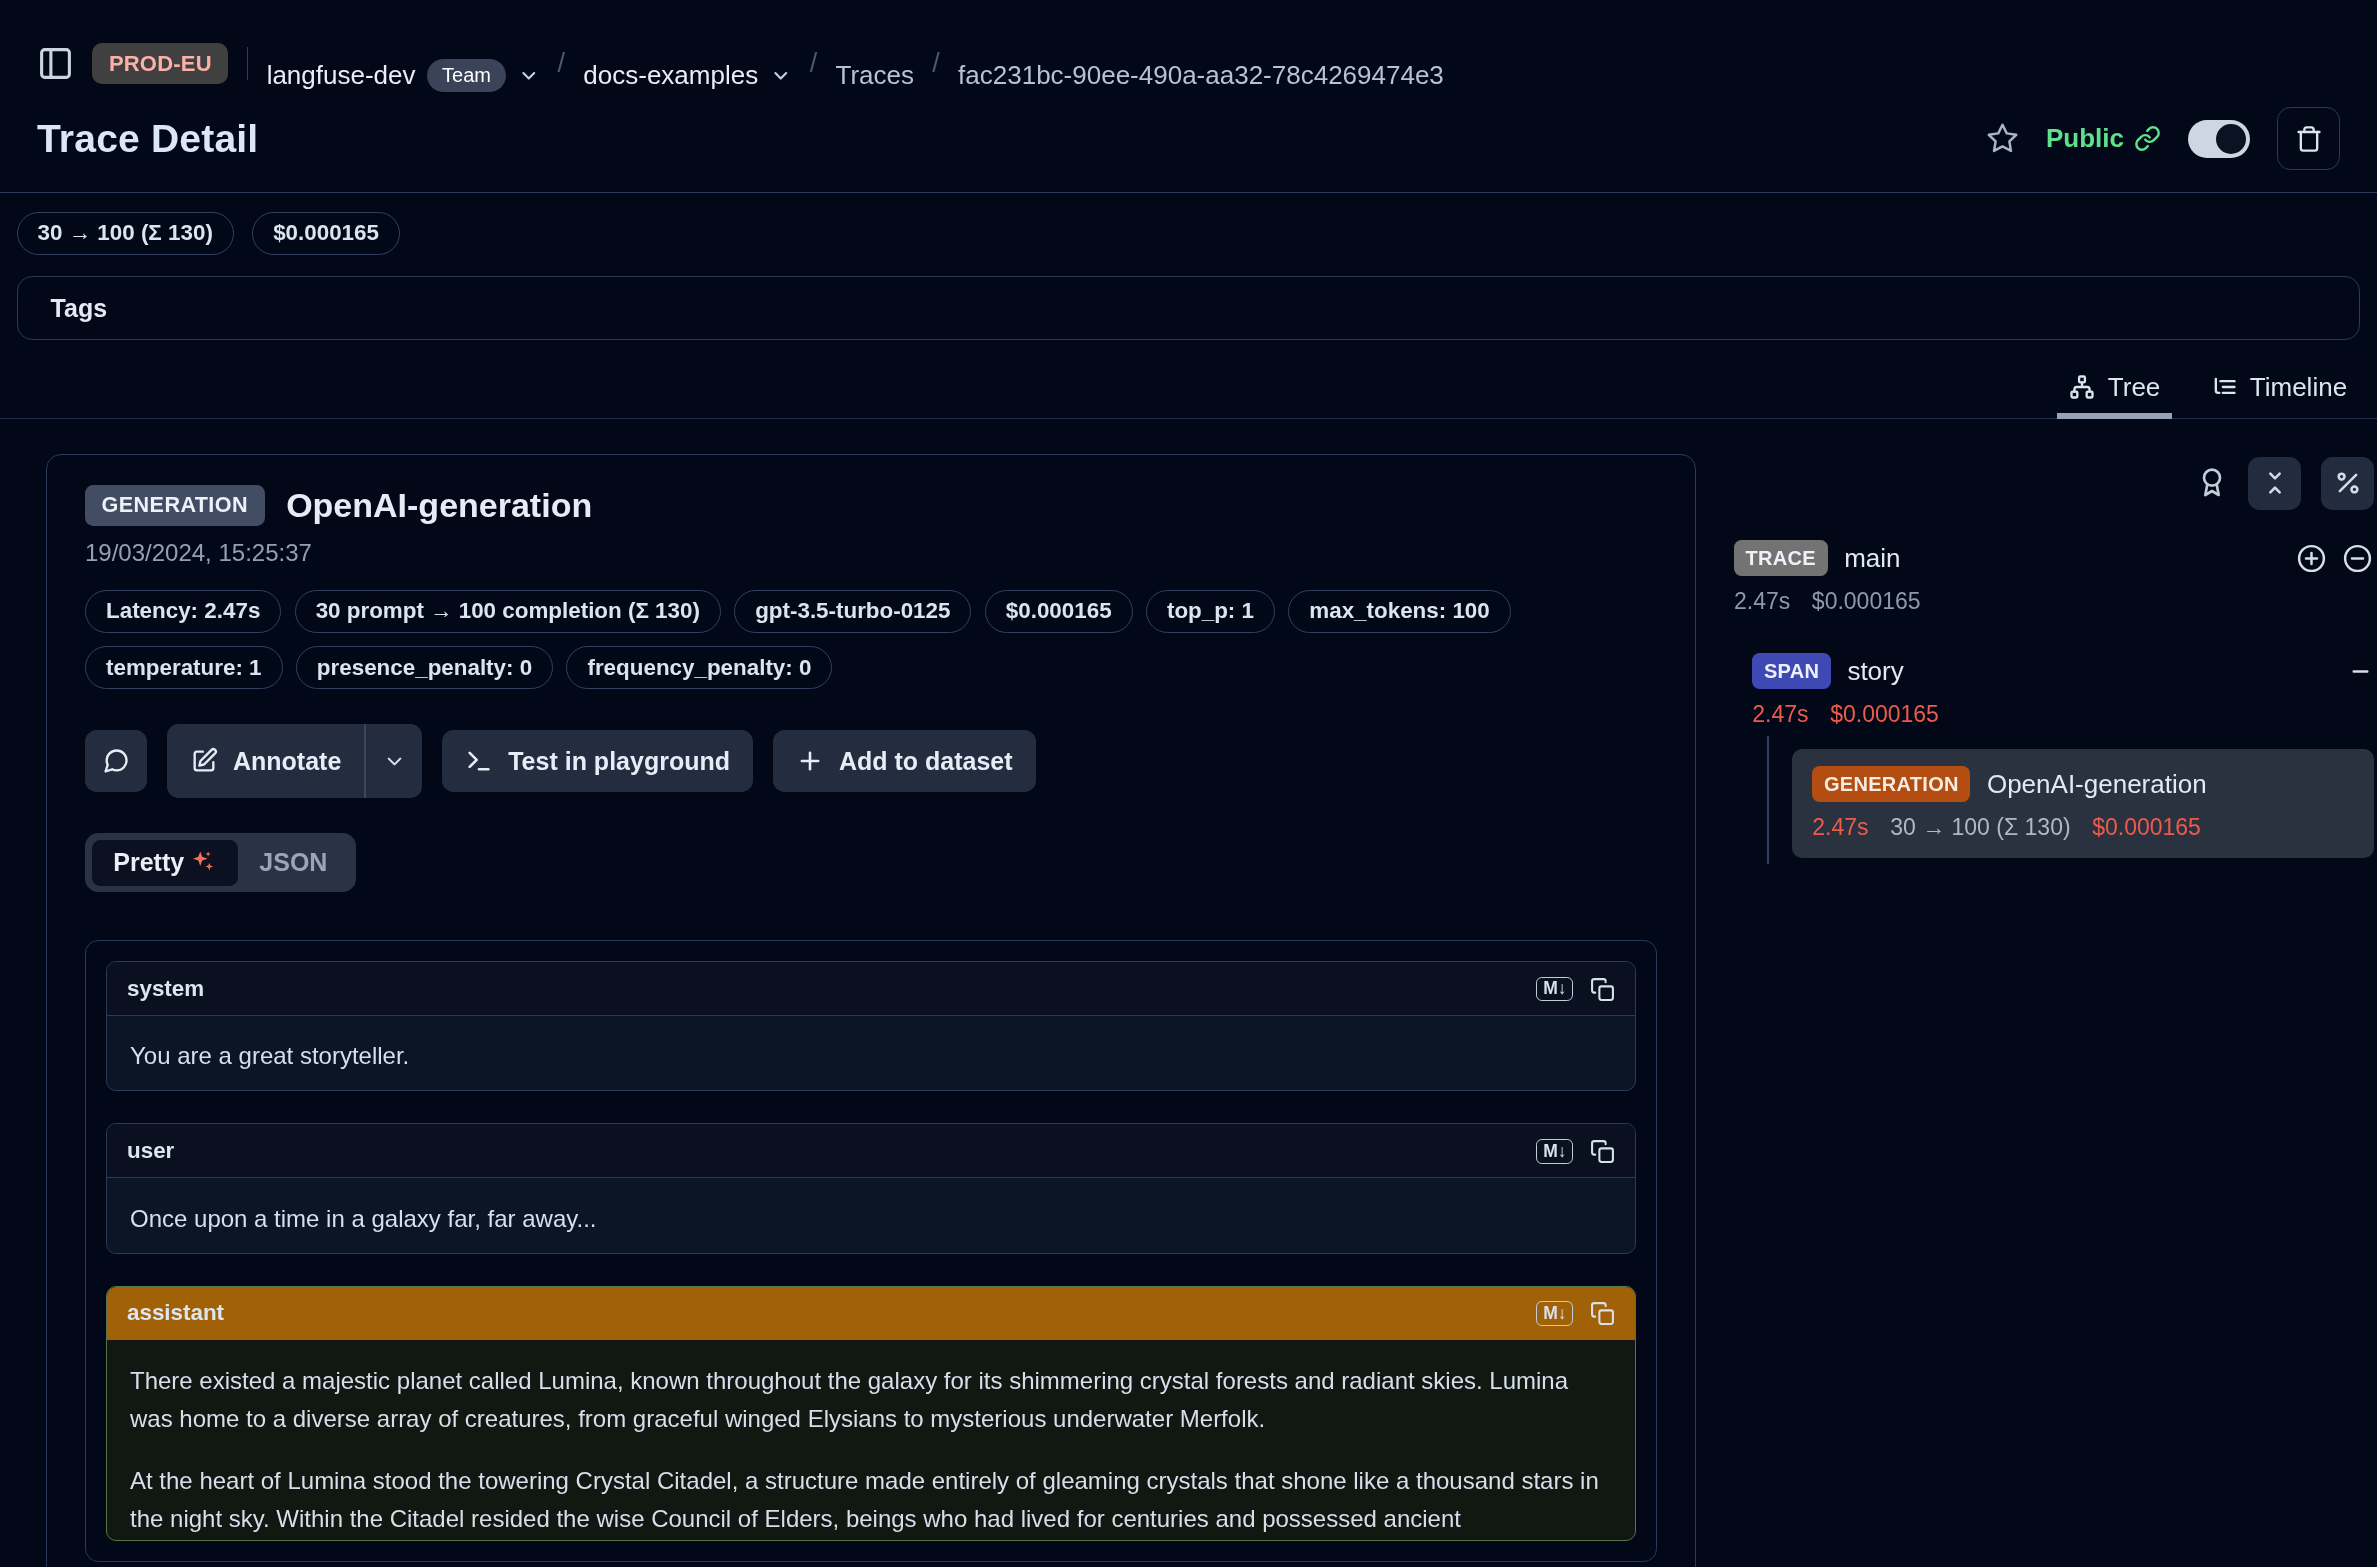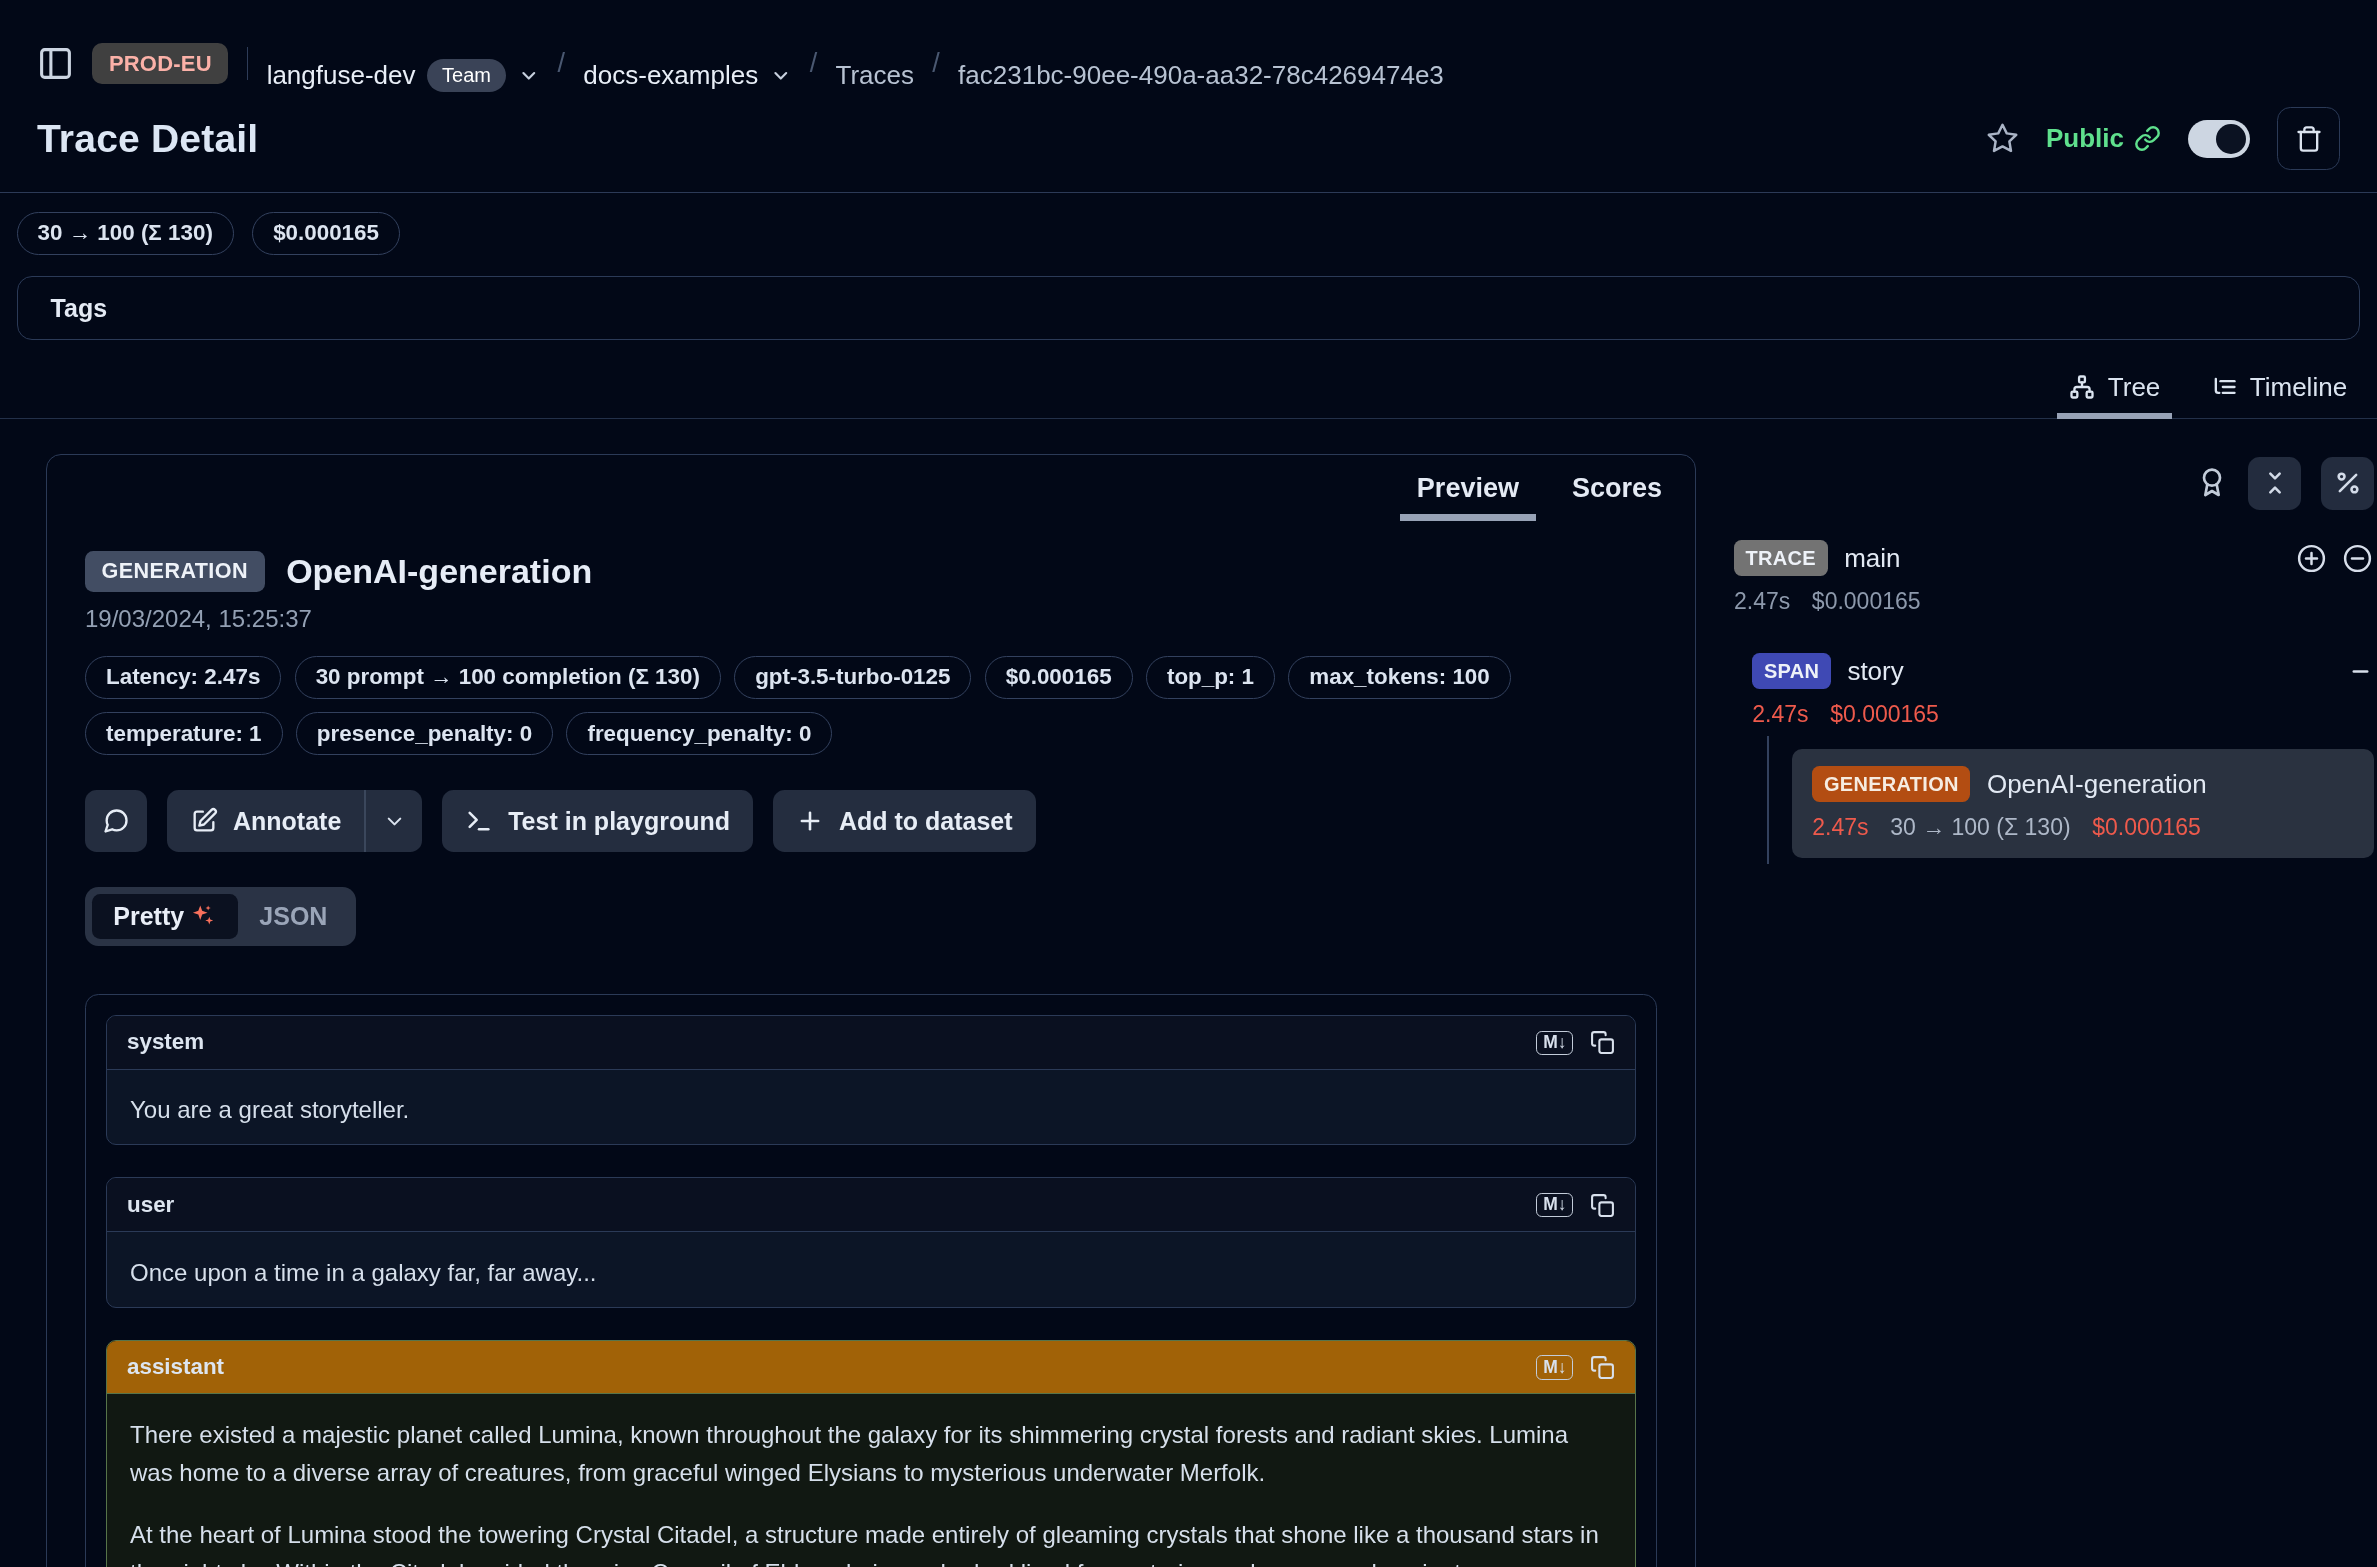--- a/index.html
+++ b/index.html
@@ -64,21 +64,21 @@
   .obs-title { font-size:34px; font-weight:700; color:#e6ecf6; }
   .timestamp { margin-top:13.3px; font-size:24px; color:#93a0b4; }
 
   .meta-badges { display:flex; flex-wrap:wrap; gap:13.3px; margin-top:23px; max-width:1574px; }
 
   .actions-row { display:flex; align-items:center; gap:20px; margin-top:35px; }
   .act-btn { background:#242d3f; border:none; border-radius:11.6px; height:62px; padding:0 23px;
     display:flex; align-items:center; gap:15px; color:#e7edf6; font-size:25px; font-weight:600;
     font-family:inherit; cursor:pointer; }
   .act-btn.square { width:62px; padding:0; justify-content:center; }
-  .split-btn { display:flex; align-items:stretch; background:#242d3f; border-radius:11.6px; height:62px; }
+  .split-btn { display:flex; align-items:stretch; background:#242d3f; border-radius:11.6px; height:74px; }
   .split-main { display:flex; align-items:center; gap:15px; padding:0 23px; color:#e7edf6; font-size:25px; font-weight:600; cursor:pointer; }
   .split-div { width:1.7px; background:#3b475c; margin:0; }
   .split-caret { display:flex; align-items:center; padding:0 16.6px; cursor:pointer; color:#dbe3ef; }
 
   .segmented { margin-top:35px; display:inline-flex; align-items:center; background:#2a3345; border-radius:13.3px; padding:6.7px; }
   .seg { font-size:25px; font-weight:600; padding:8.3px 21.6px; border-radius:8.3px; color:#9aa5b8;
     display:flex; align-items:flex-start; gap:5px; cursor:pointer; }
   .seg.active { background:#0b1120; color:#e9eef7; }
 
   
@@ -223,24 +223,20 @@
           <path d="M5 5v10a2 2 0 0 0 2 2h1"></path>
         </svg>
     </span>
     <span>Timeline</span>
   </div>
 </div>
 
 <div class="main">
 
   <div class="card">
-    <div class="card-tabs">
-      <div class="ctab active">Preview</div>
-      <div class="ctab">Scores</div>
-    </div>
     <div class="card-body">
       <div class="obs-header">
         <span class="type-badge">GENERATION</span>
         <span class="obs-title">OpenAI-generation</span>
       </div>
       <div class="timestamp">19/03/2024, 15:25:37</div>
 
       <div class="meta-badges">
         <span class="pill">Latency: 2.47s</span>
         <span class="pill">30 prompt → 100 completion (Σ 130)</span>

